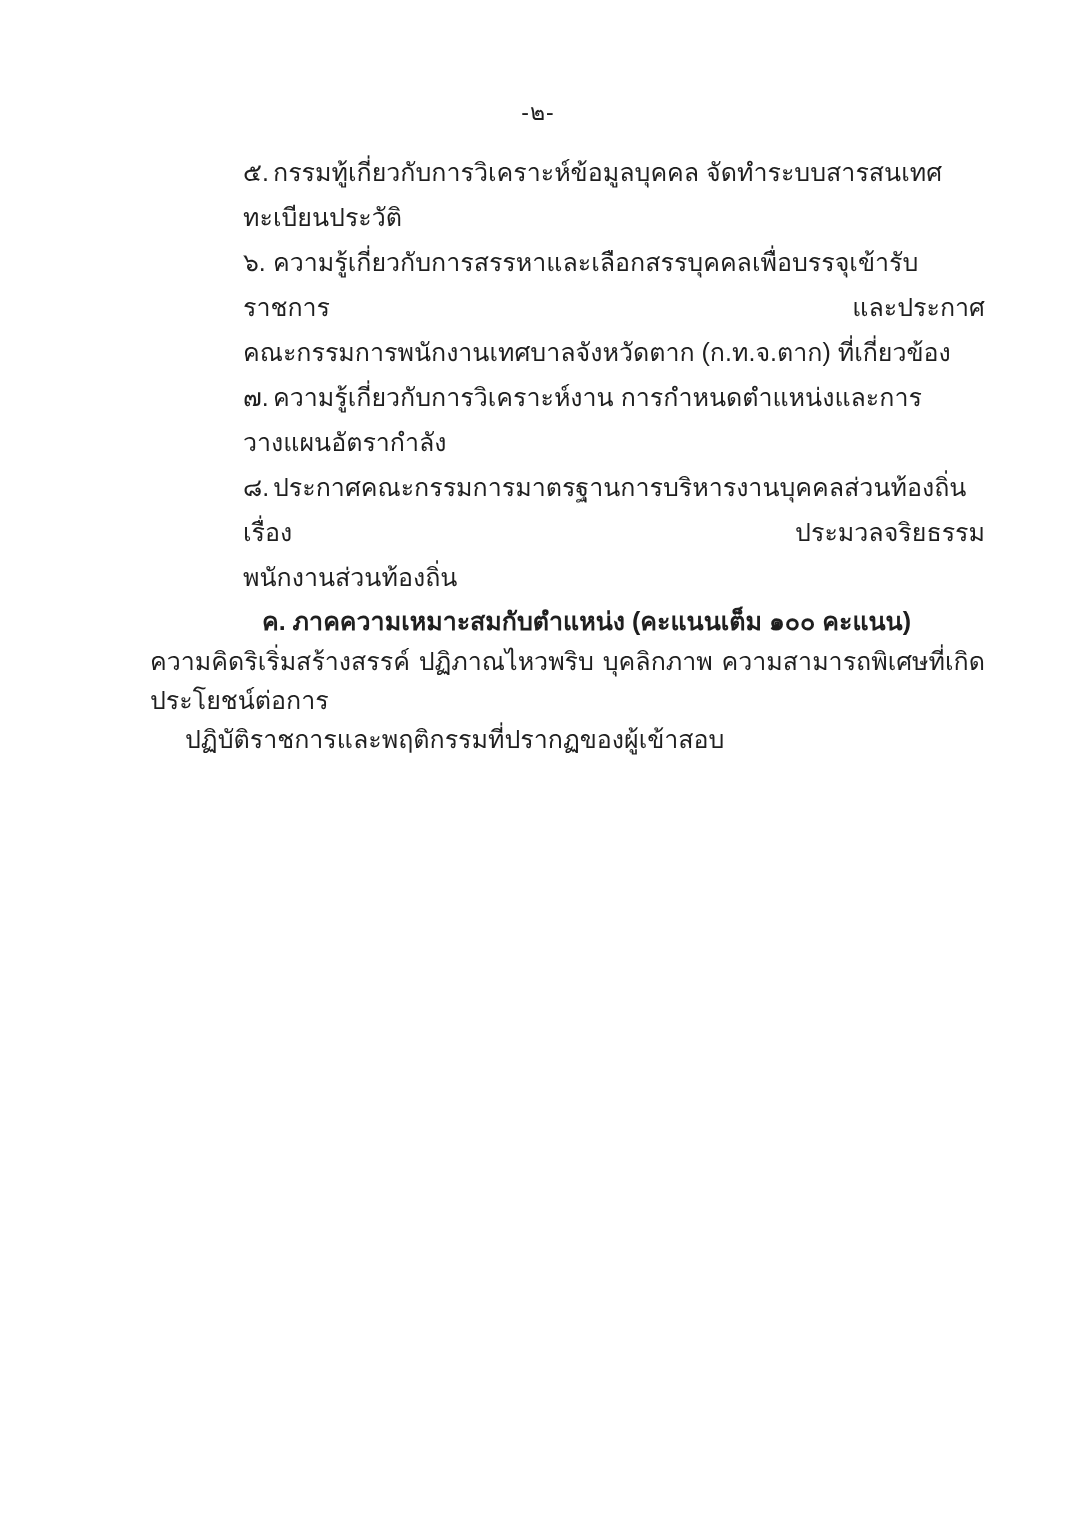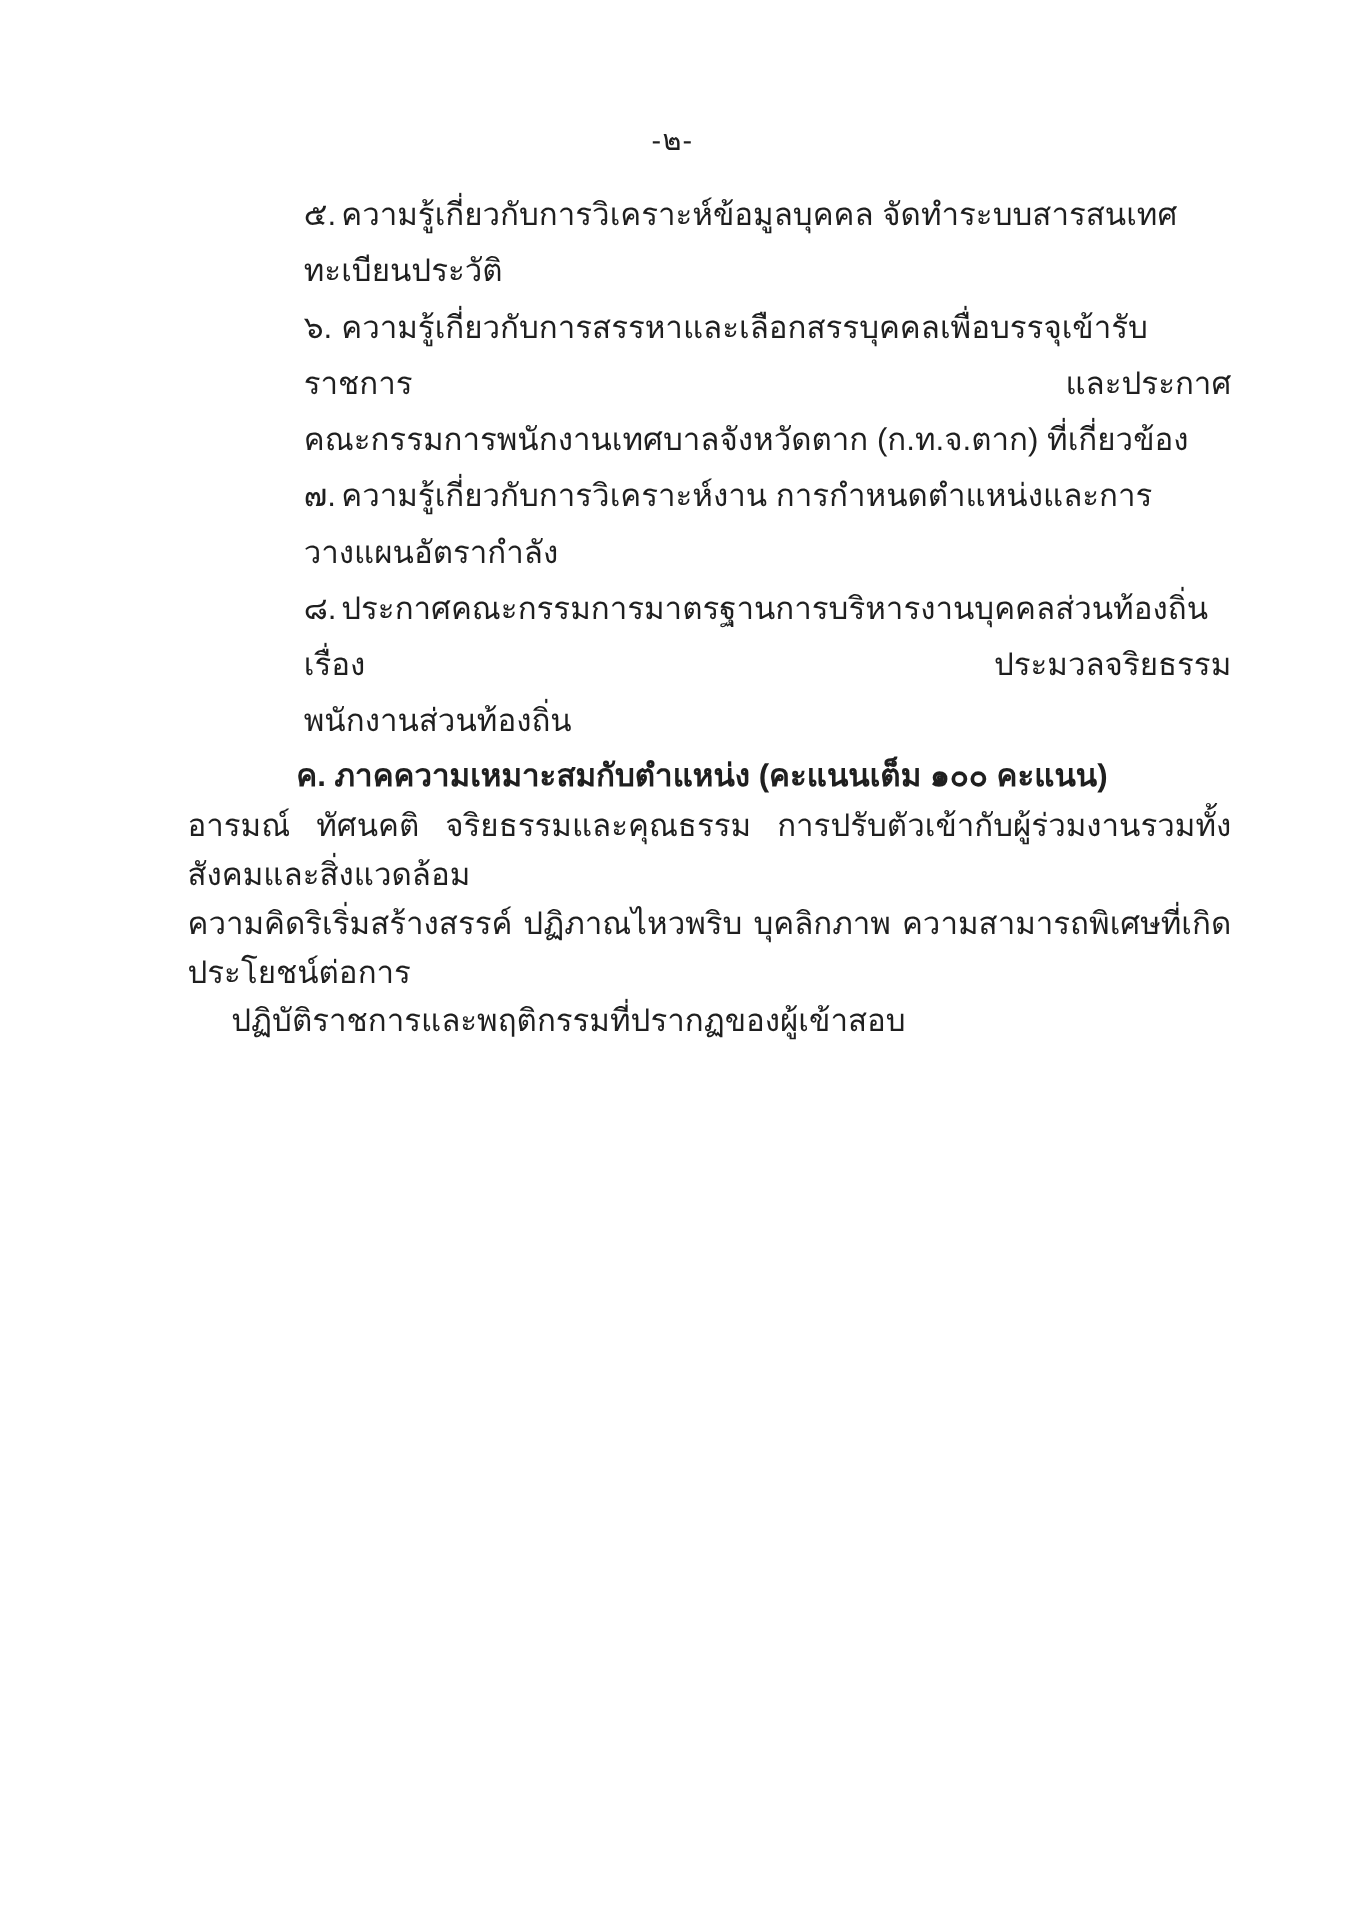--- a/index.html
+++ b/index.html
@@ -43,21 +43,21 @@
     min-width: 30px;
   }
   .li-line.cont {
   }
   .flush {
     white-space: normal;
     text-align: justify;
     text-align-last: justify;
   }
   .section-heading {
-    margin-left: 87px;
+    margin-left: 112px;
     margin-top: 0;
     font-weight: bold;
     font-size: 25px;
     line-height: 42px;
   }
   .paragraph {
     line-height: 39px;
   }
   .p-line {
     text-align: justify;
@@ -78,21 +78,21 @@
 <div class="page">
 
   <div class="page-number">-๒-</div>
 
   <div class="content">
 
     <div class="knowledge-list">
 
       <div>
         <div class="li-line wrap">
-          <span class="li-num">๕.</span><span>ความรู้เกี่ยวกับการวิเคราะห์ข้อมูลบุคคล จัดทำระบบสารสนเทศ ทะเบียนประวัติ</span>
+          <span class="li-num">๕.</span><span>กรรมทู้เกี่ยวกับการวิเคราะห์ข้อมูลบุคคล จัดทำระบบสารสนเทศ ทะเบียนประวัติ</span>
         </div>
       </div>
 
       <div>
         <div class="li-line flush">
           <span class="li-num">๖.</span><span>ความรู้เกี่ยวกับการสรรหาและเลือกสรรบุคคลเพื่อบรรจุเข้ารับราชการ และประกาศ</span>
         </div>
         <div class="li-line cont wrap">คณะกรรมการพนักงานเทศบาลจังหวัดตาก (ก.ท.จ.ตาก) ที่เกี่ยวข้อง</div>
       </div>
 
@@ -107,20 +107,19 @@
           <span class="li-num">๘.</span><span>ประกาศคณะกรรมการมาตรฐานการบริหารงานบุคคลส่วนท้องถิ่น เรื่อง ประมวลจริยธรรม</span>
         </div>
         <div class="li-line cont wrap">พนักงานส่วนท้องถิ่น</div>
       </div>
 
     </div>
 
     <div class="section-heading">ค. ภาคความเหมาะสมกับตำแหน่ง (คะแนนเต็ม ๑๐๐ คะแนน)</div>
 
     <div class="paragraph">
-      <div class="p-line">อารมณ์ ทัศนคติ จริยธรรมและคุณธรรม การปรับตัวเข้ากับผู้ร่วมงานรวมทั้งสังคมและสิ่งแวดล้อม</div>
       <div class="p-line">ความคิดริเริ่มสร้างสรรค์ ปฏิภาณไหวพริบ บุคลิกภาพ ความสามารถพิเศษที่เกิดประโยชน์ต่อการ</div>
       <div class="p-line last">ปฏิบัติราชการและพฤติกรรมที่ปรากฏของผู้เข้าสอบ</div>
     </div>
 
   </div>
 
 </div>
 
 </body></html>

